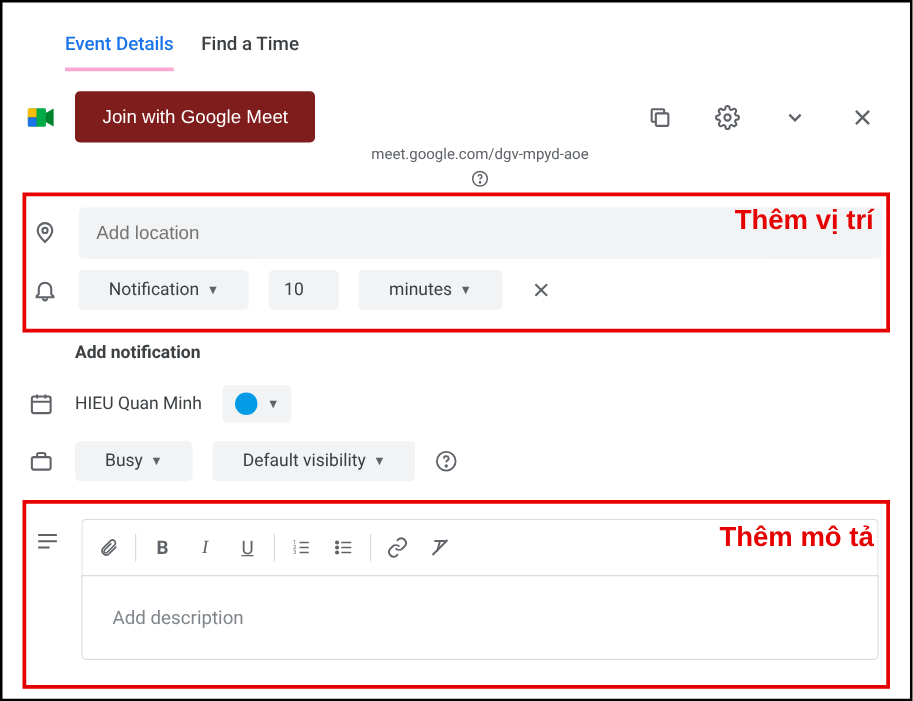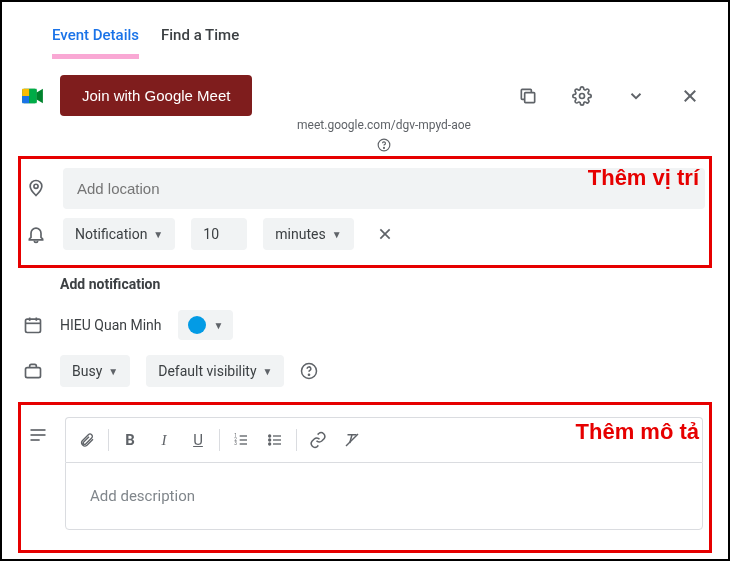--- a/index.html
+++ b/index.html
@@ -23,21 +23,21 @@
   }
   .tab {
     font-size: 15px;
     padding: 6px 0 10px 0;
     cursor: pointer;
     color: #3c4043;
     font-weight: 500;
   }
   .tab.active {
     color: #1a73e8;
-    border-bottom: 5px solid #f9a8d4;
+    border-bottom: 3px solid #f9a8d4;
   }
   .row {
     display: flex;
     align-items: center;
     gap: 16px;
     min-height: 46px;
     padding: 2px 0;
   }
   .icon-col {
     width: 22px;
@@ -107,21 +107,21 @@
     background: #f1f3f4;
     border: none;
     border-radius: 4px;
     padding: 12px 14px;
     font-size: 15px;
     color: #5f6368;
   }
   .chip {
     background: #f1f3f4;
     border-radius: 4px;
-    padding: 8px 12px;
+    padding: 8px 24px;
     font-size: 14px;
     color: #3c4043;
     display: inline-flex;
     align-items: center;
     gap: 6px;
   }
   .chip-num {
     background: #f1f3f4;
     border-radius: 4px;
     padding: 8px 12px;

